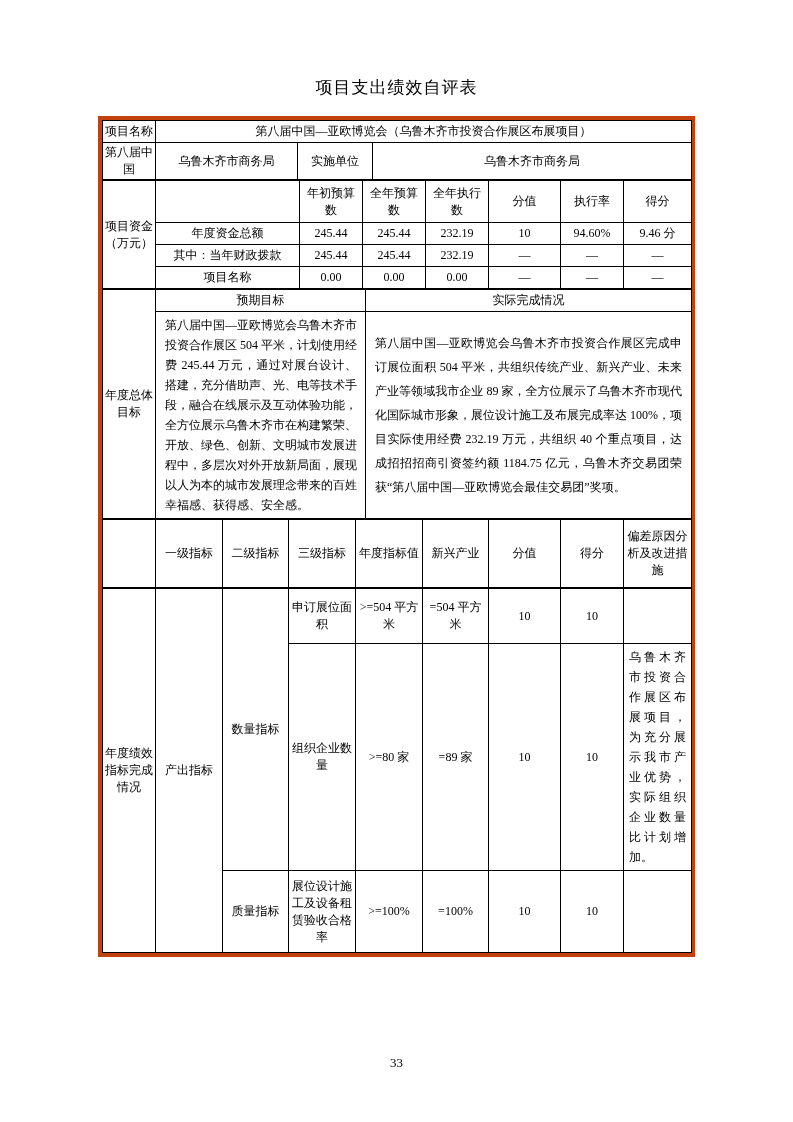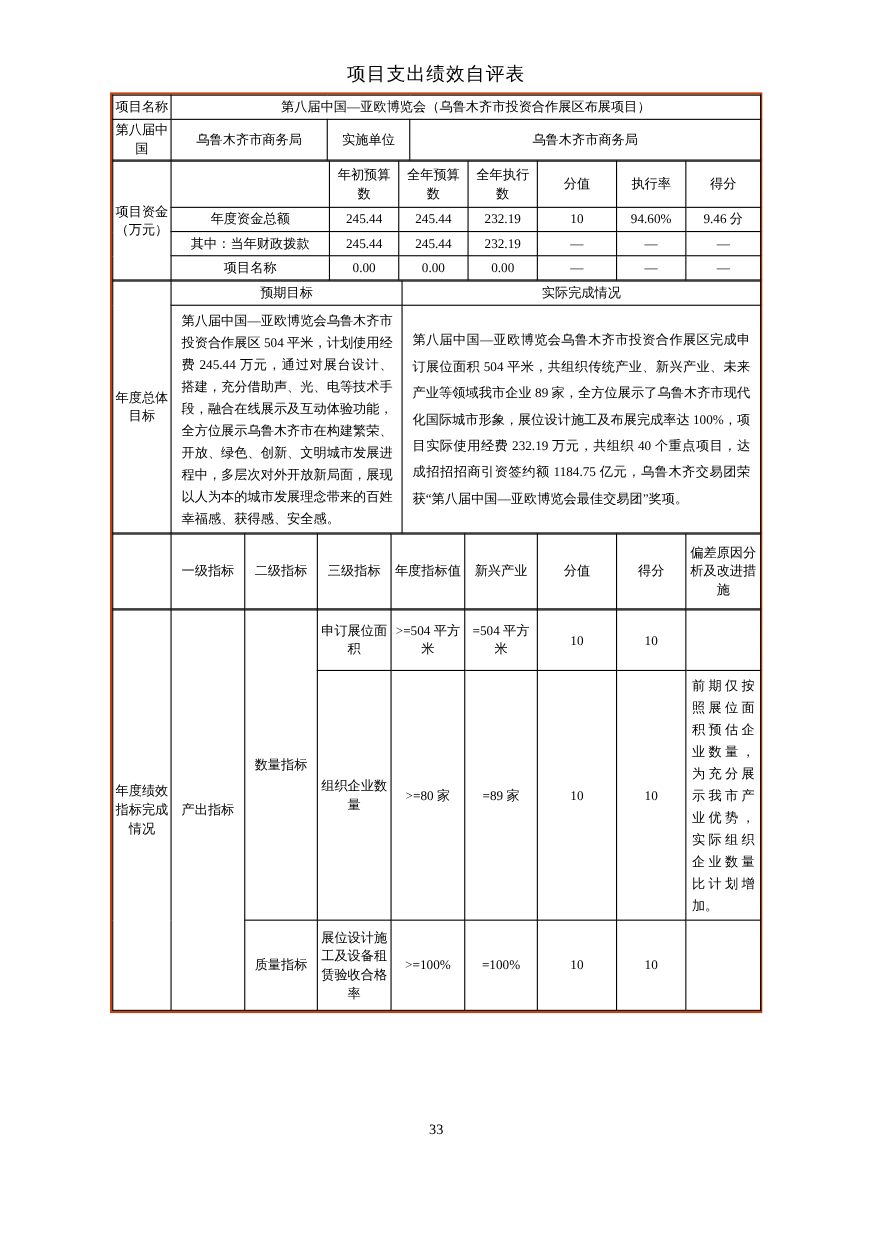--- a/index.html
+++ b/index.html
@@ -10,36 +10,36 @@
     font-family: "Liberation Serif", "DejaVu Serif", serif;
   }
   .page {
     position: relative;
     width: 793px;
     height: 1122px;
     background: #ffffff;
     overflow: hidden;
   }
   .title {
-    padding-top: 56px;
+    padding-top: 76px;
     text-align: center;
     font-size: 17px;
     line-height: 24px;
     letter-spacing: 1px;
   }
   .subtitle {
     text-align: center;
     font-size: 15px;
     line-height: 20px;
     margin-bottom: 4px;
   }
   .table-wrap {
     width: 589px;
-    margin: 4px auto;
-    border: 2px solid #c2410c;
+    margin: 16px auto;
+    border: 4px solid #c2410c;
   }
   table {
     border-collapse: collapse;
     table-layout: fixed;
     width: 589px;
   }
   td {
     border: 1px solid #000;
     font-size: 12px;
     line-height: 17px;
@@ -230,21 +230,21 @@
         <td>10</td>
         <td>10</td>
         <td></td>
       </tr>
       <tr class="h200">
         <td>组织企业数量</td>
         <td>&gt;=80 家</td>
         <td>=89 家</td>
         <td>10</td>
         <td>10</td>
-        <td class="deviation">前期仅按照展位面积预估企业数量，为充分展示我市产业优势，实际组织企业数量比计划增加。</td>
+        <td class="deviation">乌鲁木齐市投资合作展区布展项目，为充分展示我市产业优势，实际组织企业数量比计划增加。</td>
       </tr>
       <tr class="h82">
         <td>质量指标</td>
         <td>展位设计施工及设备租赁验收合格率</td>
         <td>&gt;=100%</td>
         <td>=100%</td>
         <td>10</td>
         <td>10</td>
         <td></td>
       </tr>

